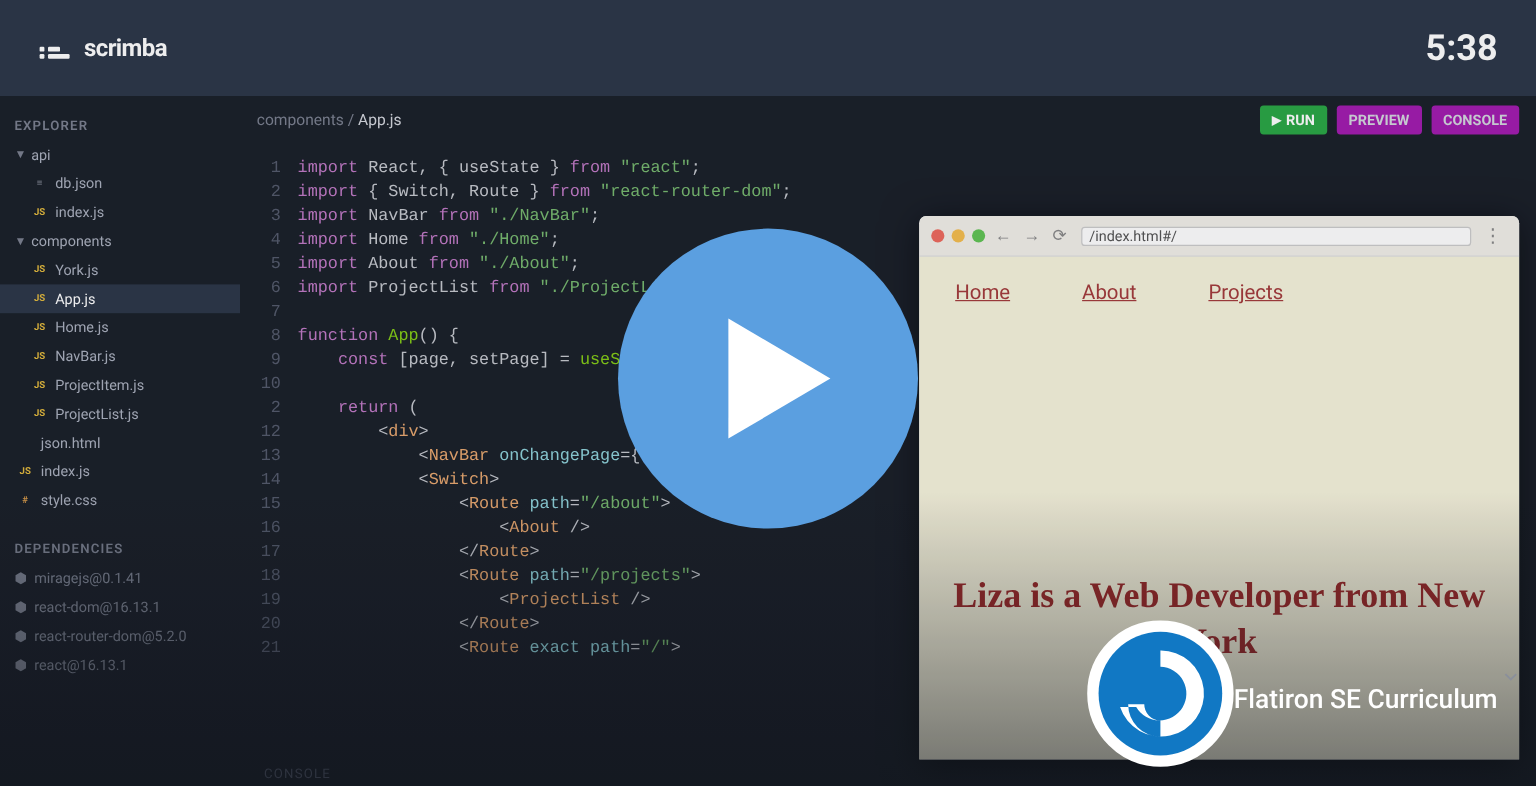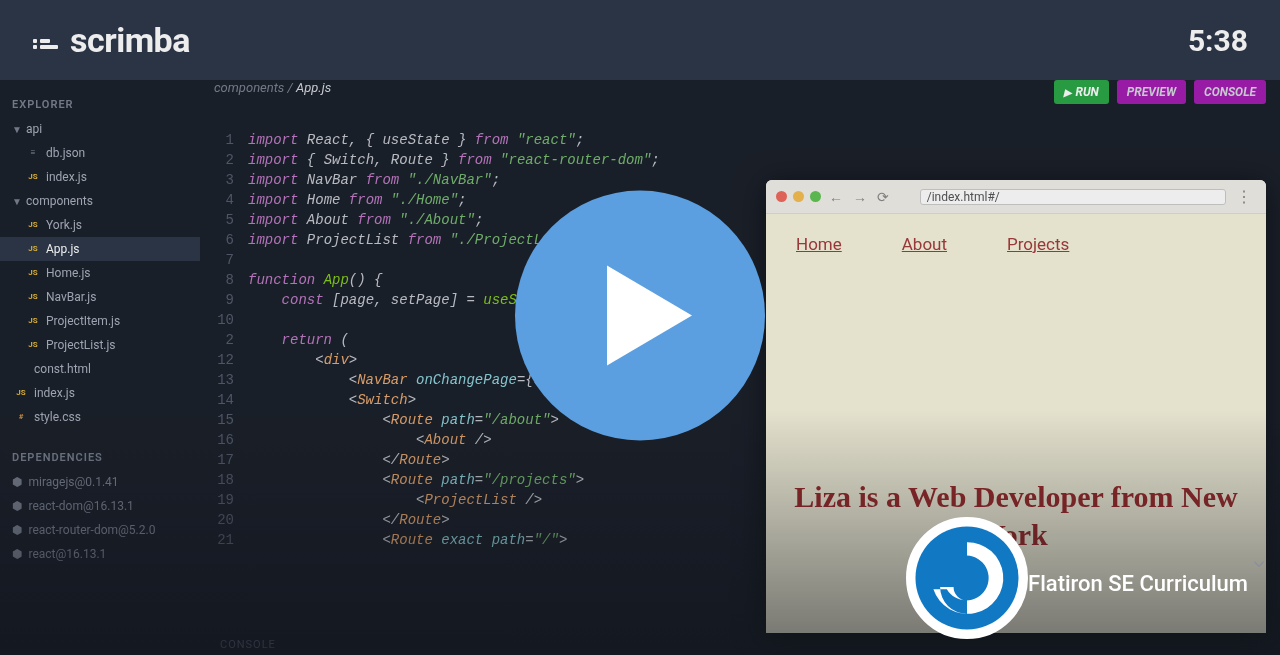--- a/index.html
+++ b/index.html
@@ -1,63 +1,63 @@
 <!DOCTYPE html>
 <html><head>
 <meta charset="utf-8">
 <style>
   * { margin: 0; padding: 0; box-sizing: border-box; }
   body { width: 1280px; height: 655px; font-family: -apple-system, BlinkMacSystemFont, "Segoe UI", Roboto, sans-serif; background: #1a2029; color: #c5c8ce; overflow: hidden; position: relative; }
   .header { height: 80px; background: #2c3748; display: flex; align-items: center; justify-content: space-between; padding: 0 32px; }
   .logo { display: flex; align-items: center; gap: 10px; }
   .logo-mark svg { display: block; }
-  .logo-text { font-size: 34px; font-weight: 700; color: #fff; letter-spacing: -0.5px; }
+  .logo-text { font-size: 20px; font-weight: 700; color: #fff; letter-spacing: -0.5px; }
   .time { font-size: 30px; font-weight: 700; color: #fff; }
   .body-wrap { display: flex; height: calc(655px - 80px); }
   .sidebar { width: 200px; background: #1a2029; padding-top: 12px; font-size: 12px; }
   .sidebar-heading { padding: 6px 12px; color: #7b8190; font-size: 11px; letter-spacing: 1px; font-weight: 600; }
   .tree-item { display: flex; align-items: center; gap: 6px; padding: 5px 12px; color: #aab0be; cursor: pointer; }
   .tree-item.indent1 { padding-left: 26px; }
   .tree-item.active { background: #2c3748; color: #fff; }
   .tree-item .caret { width: 8px; color: #7b8190; font-size: 10px; }
   .file-badge { font-size: 8px; font-weight: 700; padding: 0 2px; border-radius: 2px; line-height: 1.4; min-width: 14px; text-align: center; }
   .badge-js { color: #e2b93d; }
   .badge-json { color: #8a8f9b; }
   .badge-html { color: #7dd4a5; }
   .badge-css { color: #d89b4a; }
   .dep-item { display: flex; align-items: center; gap: 6px; padding: 5px 12px; color: #7b8190; font-size: 12px; }
   .dep-icon { color: #7b8190; }
   .main { flex: 1; position: relative; display: flex; flex-direction: column; background: #1a2029; }
-  .topbar { height: 40px; display: flex; align-items: flex-start; justify-content: space-between; padding: 0 14px; font-style: italic; }
+  .topbar { height: 40px; display: flex; align-items: center; justify-content: space-between; padding: 0 14px; }
   .breadcrumb { color: #7b8190; font-size: 13px; }
   .breadcrumb .current { color: #d4d7de; }
   .actions { display: flex; gap: 8px; }
   .btn { display: flex; align-items: center; gap: 4px; padding: 5px 10px; border-radius: 3px; font-size: 12px; font-weight: 700; cursor: pointer; background: #a21caf; color: #d4d7de; }
   .btn.run { background: #2aa745; color: #fff; }
   .btn.run .play { font-size: 10px; }
   .editor-area { flex: 1; display: flex; position: relative; }
   .code { flex: 1; padding: 10px 0 10px 0; font-family: "SFMono-Regular", Consolas, "Liberation Mono", Menlo, monospace; font-size: 14px; line-height: 20px; overflow: hidden; }
   .code-line { display: flex; }
   .lineno { width: 48px; text-align: right; padding-right: 14px; color: #545b6c; flex-shrink: 0; user-select: none; }
-  .linecontent { white-space: pre; color: #c5c8ce; font-style: italic; }
+  .linecontent { white-space: pre; color: #c5c8ce; }
   .kw { color: #c17ac6; }
   .str { color: #77b96f; }
   .fn { color: #84cc16; }
   .tag { color: #e9a86f; }
   .op { color: #8fd3db; }
   .console-strip { height: 22px; padding-left: 20px; color: #545b6c; font-size: 11px; letter-spacing: 1px; display: flex; align-items: center; }
 
   .preview { position: absolute; right: 14px; bottom: 0; top: 60px; width: 500px; background: #fff; border-radius: 6px 6px 0 0; box-shadow: 0 4px 30px rgba(0,0,0,0.5); overflow: hidden; display: flex; flex-direction: column; }
   .preview-chrome { height: 34px; background: #f1efe9; display: flex; align-items: center; padding: 0 10px; gap: 6px; border-bottom: 1px solid #ddd; }
   .dot { width: 11px; height: 11px; border-radius: 50%; }
   .dot.r { background: #ee6a5e; }
   .dot.y { background: #f5bd4f; }
   .dot.g { background: #61c454; }
   .nav-arrow, .reload { color: #888; font-size: 14px; padding: 0 2px; cursor: pointer; }
-  .url-bar { flex: 1; margin-left: 23px; height: 16px; background: #fff; border: 1px solid #ccc; border-radius: 3px; padding: 0 6px; font-size: 12px; color: #555; display: flex; align-items: center; }
+  .url-bar { flex: 1; margin-left: 4px; height: 16px; background: #fff; border: 1px solid #ccc; border-radius: 3px; padding: 0 6px; font-size: 12px; color: #555; display: flex; align-items: center; }
   .menu-dots { color: #888; padding: 0 4px; cursor: pointer; }
   .preview-body { flex: 1; background: #f6f3dc; display: flex; flex-direction: column; }
   .nav-links { display: flex; gap: 60px; padding: 20px 30px; }
   .nav-links a { color: #a33b3b; font-size: 17px; text-decoration: underline; cursor: pointer; }
   .hero { margin-top: auto; padding: 30px 20px 80px; text-align: center; }
   .hero-text { font-family: Georgia, serif; font-size: 30px; font-weight: 700; color: #9b2a2a; line-height: 1.25; }
 
   .play-overlay { position: absolute; left: 50%; top: 50%; width: 250px; height: 250px; background: #5b9fe0; border-radius: 50%; transform: translate(-50%, -55%); display: flex; align-items: center; justify-content: center; box-shadow: 0 0 0 2000px rgba(20,24,32,0.08); z-index: 50; cursor: pointer; }
   .play-overlay .triangle { width: 0; height: 0; border-top: 50px solid transparent; border-bottom: 50px solid transparent; border-left: 85px solid #fff; margin-left: 18px; }
 
@@ -128,21 +128,21 @@
         <div class="tree-item indent1">
           <span class="file-badge badge-js">JS</span>
           <span>ProjectItem.js</span>
         </div>
         <div class="tree-item indent1">
           <span class="file-badge badge-js">JS</span>
           <span>ProjectList.js</span>
         </div>
         <div class="tree-item" style="padding-left: 14px;">
           <span class="file-badge badge-html"></span>
-          <span>const.html</span>
+          <span>json.html</span>
         </div>
         <div class="tree-item" style="padding-left: 14px;">
           <span class="file-badge badge-js">JS</span>
           <span>index.js</span>
         </div>
         <div class="tree-item" style="padding-left: 14px;">
           <span class="file-badge badge-css">#</span>
           <span>style.css</span>
         </div>
       </div>

